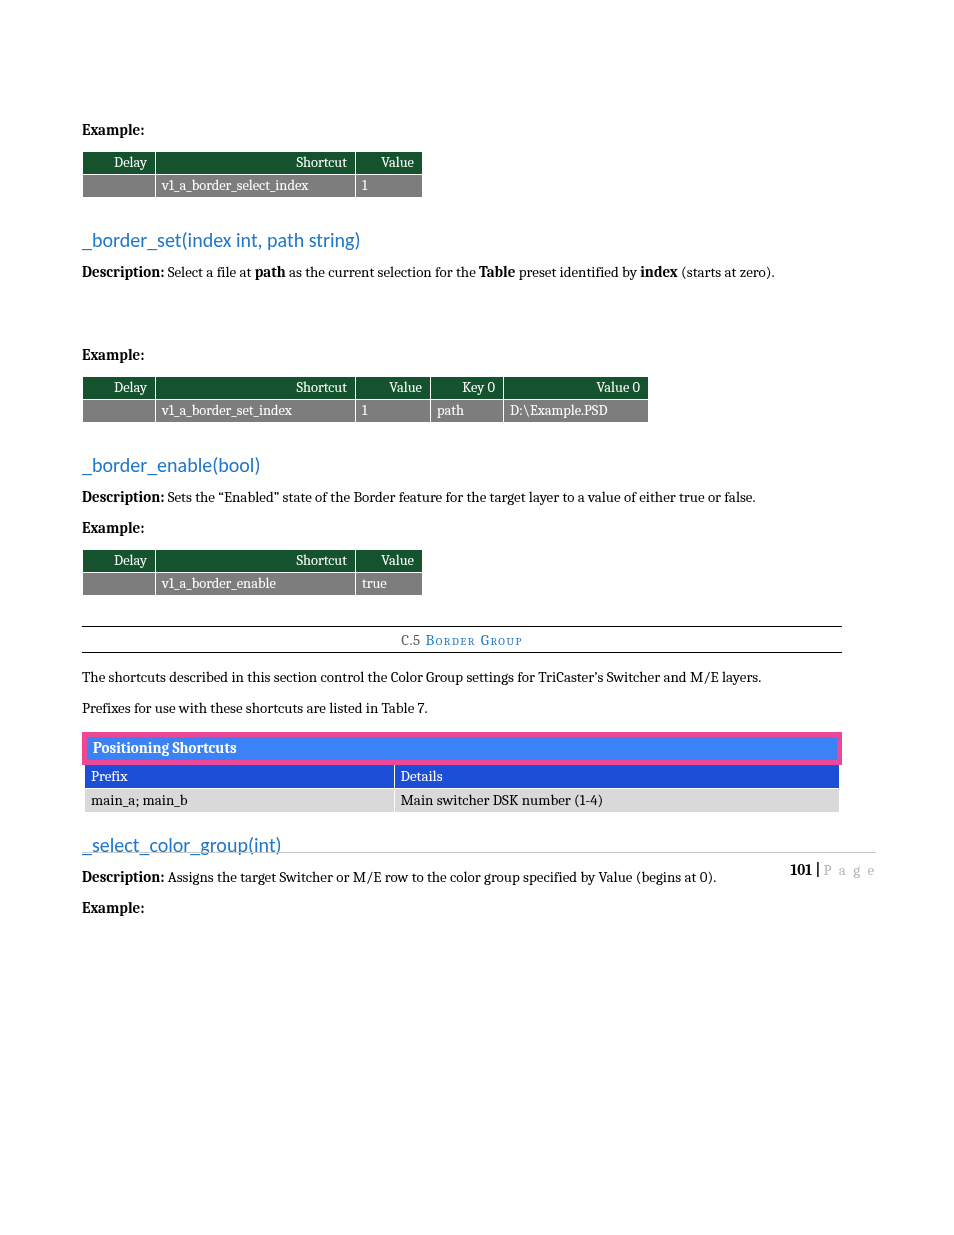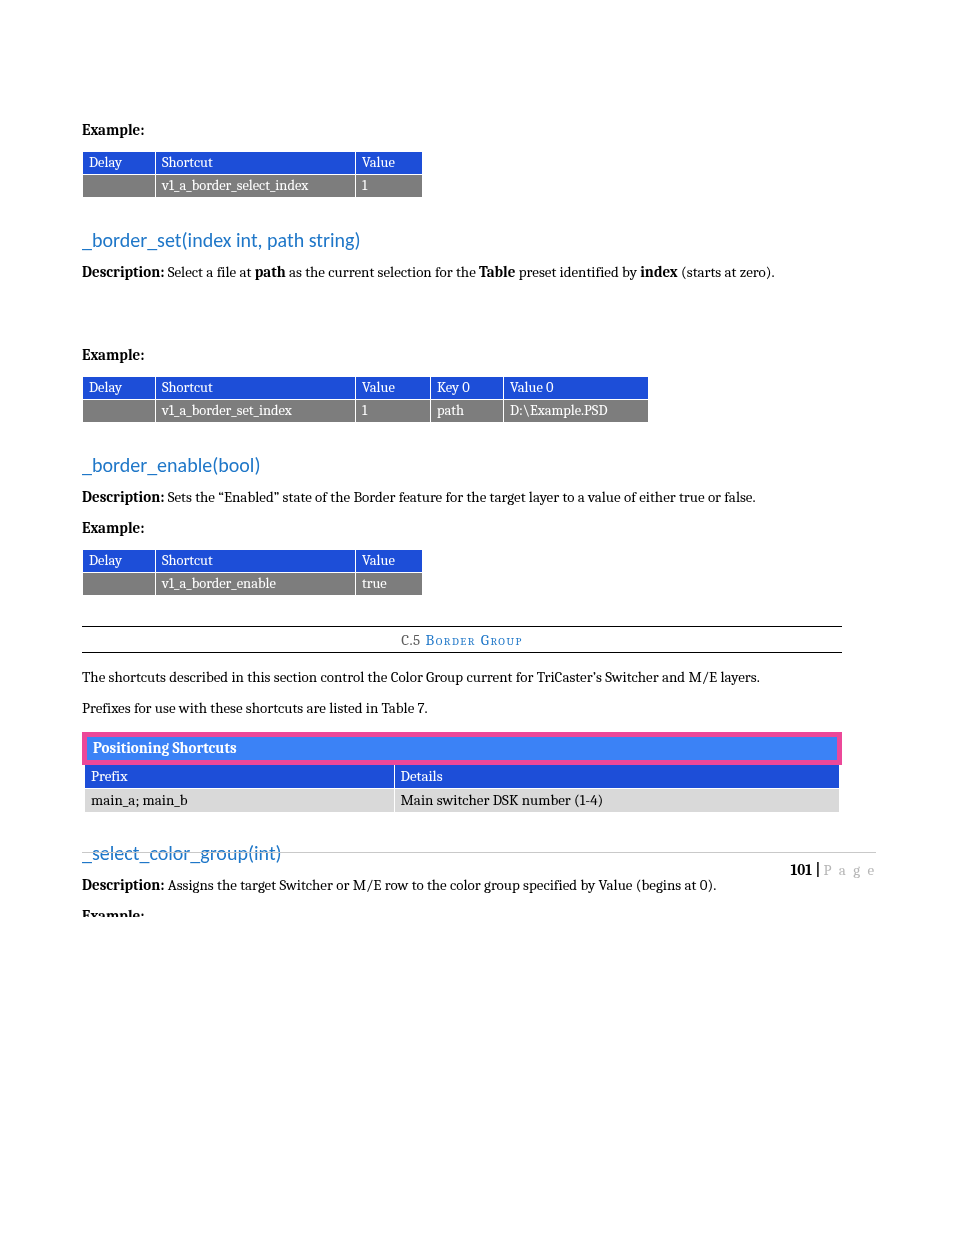--- a/index.html
+++ b/index.html
@@ -22,24 +22,24 @@
     font-weight: bold;
     font-size: 15px;
     margin: 6px 0 12px 0;
   }
   table.dark {
     border-collapse: collapse;
     margin: 4px 0 12px 0;
     font-size: 14.5px;
   }
   table.dark th {
-    background: #1d4ed8;
+    background: #14532d;
     color: #fff;
     font-weight: normal;
-    text-align: left;
+    text-align: right;
     padding: 2px 8px 3px 6px;
     border: 1px solid #fff;
   }
   table.dark td {
     background: #7d7d7d;
     color: #fff;
     padding: 2px 8px 3px 6px;
     border: 1px solid #fff;
   }
   table.dark td.empty { color: #7d7d7d; }
@@ -198,40 +198,40 @@
       <td>v1_a_border_enable</td>
       <td>true</td>
     </tr>
   </tbody>
     </table>
 
   <div class="section-bar">
     <span class="num">C.5</span><span class="title"> Border Group</span>
   </div>
 
-  <div class="paragraph">The shortcuts described in this section control the Color Group current for TriCaster’s Switcher and M/E layers.</div>
+  <div class="paragraph">The shortcuts described in this section control the Color Group settings for TriCaster’s Switcher and M/E layers.</div>
   <div class="paragraph">Prefixes for use with these shortcuts are listed in Table 7.</div>
 
   <table class="pos">
     <tbody>
         <tr class="title-row">
           <td colspan="2">Positioning Shortcuts</td>
         </tr>
     <tr>
       <th style="width:41%">Prefix</th>
       <th>Details</th>
     </tr>
     <tr>
       <td class="d1">main_a; main_b</td>
       <td class="d1">Main switcher DSK number (1-4)</td>
     </tr>
   </tbody>
     </table>
 
-  <div class="func-heading" style="margin-top:28px">_select_color_group(int)</div>
+  <div class="func-heading" style="margin-top:20px">_select_color_group(int)</div>
   <div class="desc">
     <span class="bold">Description:</span><span> Assigns the target Switcher or M/E row to the color group specified by Value (begins at 0).</span>
   </div>
   <div class="example-label">Example:</div>
   <table class="dark">
     <tbody>
         <tr>
       <th style="width:58px">Delay</th>
       <th style="width:185px">Shortcut</th>
       <th style="width:52px">Value</th>

